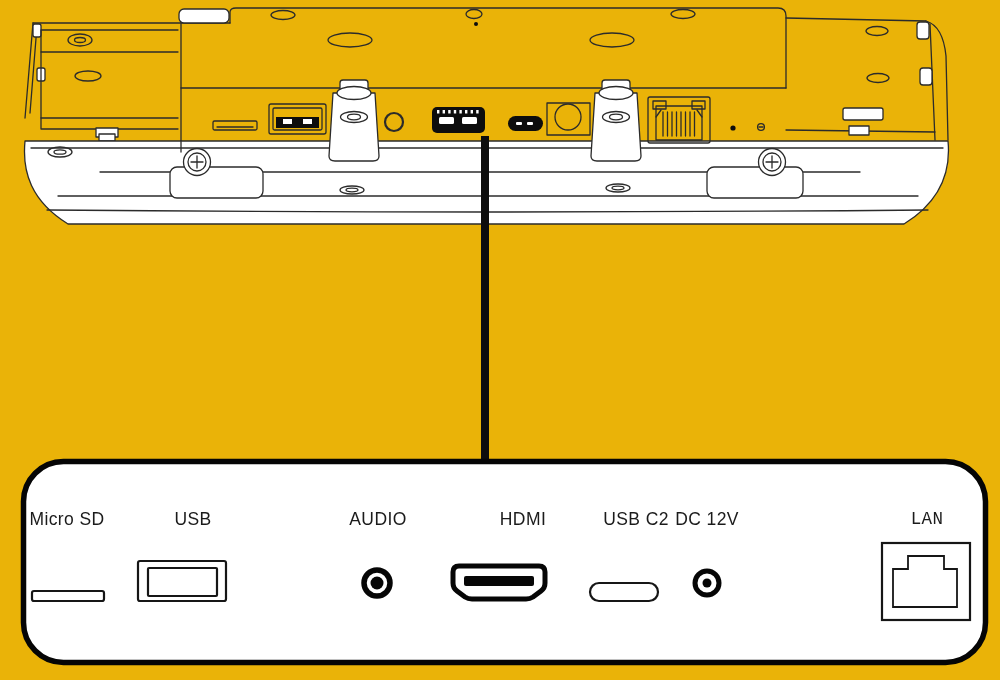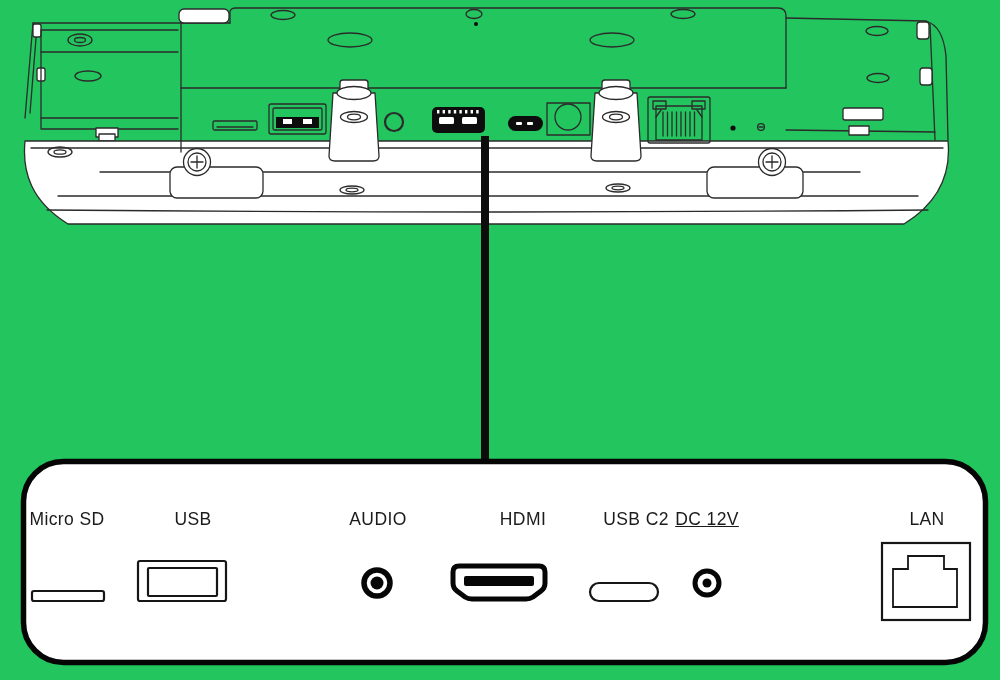--- a/index.html
+++ b/index.html
@@ -1,18 +1,18 @@
 <!DOCTYPE html>
 <html><head>
 <meta charset="utf-8">
 <style>
   html,body { margin:0; padding:0; background:#ffffff; }
   .page {
     position:relative; width:1000px; height:680px;
-    background:#22c55e; overflow:hidden;
+    background:#eab308; overflow:hidden;
     font-family:"Liberation Sans", sans-serif;
   }
   .art { position:absolute; left:0; top:0; }
 
   
   .k  { stroke:#2b2b2b; fill:none; stroke-width:1.3; stroke-linecap:round; stroke-linejoin:round; }
   .kw { stroke:#2b2b2b; fill:#ffffff; stroke-width:1.3; stroke-linejoin:round; }
   .k2 { stroke:#2b2b2b; fill:none; stroke-width:2.2; stroke-linejoin:round; }
   .blk{ fill:#0d0d0d; stroke:none; }
   .co2{ stroke:#161616; fill:none; stroke-width:2.2; }
@@ -21,22 +21,22 @@
   .port-label {
     position:absolute; top:509px; transform:translateX(-50%);
     font-size:17.5px; line-height:20px; color:#1b1b1b;
     letter-spacing:0.4px; white-space:nowrap;
   }
   .pl-0 { left:67px; }
   .pl-1 { left:181px;margin-left:12px; }
   .pl-2 { left:378px; }
   .pl-3 { left:523px; }
   .pl-4 { left:636px; }
-  .pl-5 { left:707px;text-decoration:underline; }
-  .pl-6 { left:927px; }
+  .pl-5 { left:707px; }
+  .pl-6 { left:927px;font-family:Liberation Mono, monospace; }
 </style>
 </head>
 <body>
 
 <div class="page">
 
   <svg class="art" width="1000" height="680" viewBox="0 0 1000 680">
 
     <g>
 

